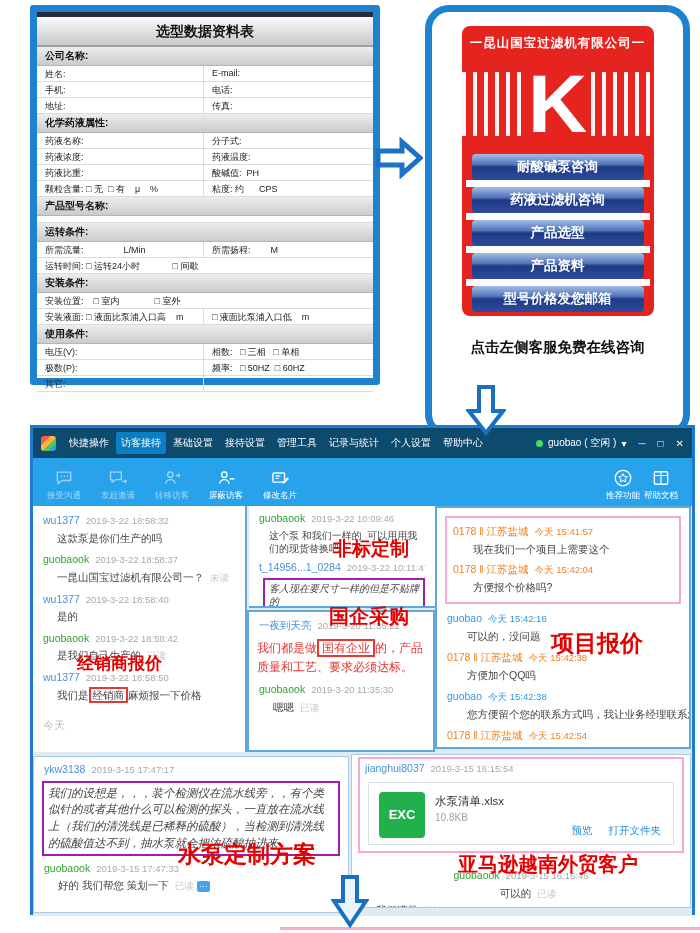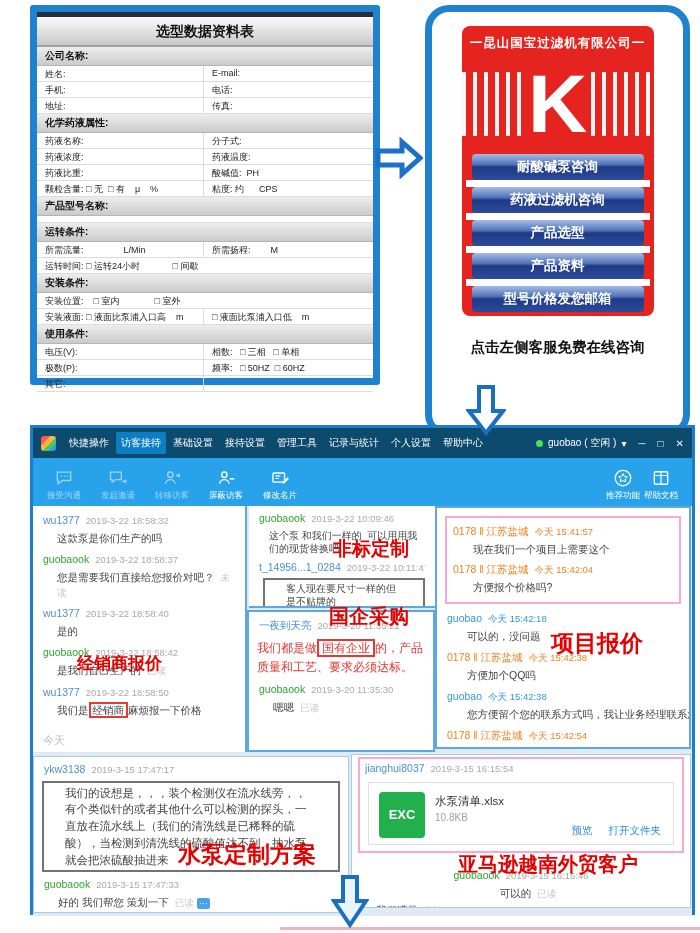--- a/index.html
+++ b/index.html
@@ -65,21 +65,21 @@
   .mh{white-space:nowrap;overflow:hidden;}
   .mn{font-size:10.5px;}
   .mn.v{color:#4a90d9;} .mn.a{color:#2fa32f;} .mn.o{color:#f08321;} .mn.b{color:#2e9ae0;}
   .mt{color:#a9a9a9;margin-left:6px;font-size:9.5px;}
   .mt.o{color:#f08321;} .mt.b{color:#2e9ae0;}
   .mb{margin:3px 0 0 14px;color:#444;white-space:pre-wrap;}
   .st{color:#c4c4c4;margin-left:6px;font-size:9.5px;}
   .note{display:inline-block;width:13px;height:11px;background:#4aa3e8;border-radius:2px;color:#fff;
         font-size:8px;line-height:11px;text-align:center;margin-left:3px;}
   .inline-redbox{border:2px solid #e23b35;padding:0 2px;}
-  .redbox{border:2px solid #737373;padding:2px 21px;display:inline-block;}
+  .redbox{border:2px solid #a21caf;padding:2px 4px;display:inline-block;font-style:italic;}
   .redbox-block{border:2px solid #f9a8d4;margin:8px 8px 0;padding:2px 4px 8px;}
   .annotation{position:absolute;color:#e50000;font-weight:bold;z-index:5;white-space:nowrap;}
   .divider{color:#bdbdbd;margin:16px 10px 0;font-size:11px;}
   .big-red{margin:6px 8px 0;font-size:12px;color:#e3342e;line-height:1.6;}
   .big-red .inline-redbox{padding:0 3px;}
   
   .file-card{border:1px solid #d9e0e6;background:#fff;margin:6px 4px 0;padding:9px 10px 6px;display:flex;gap:10px;position:relative;min-height:58px;box-sizing:border-box;}
   .exc-badge{width:46px;height:46px;background:#21b04b;border-radius:4px;color:#fff;display:flex;
              align-items:center;justify-content:center;font-weight:bold;font-size:13px;flex:0 0 auto;}
   .file-name{font-size:11.5px;color:#333;margin-top:2px;}
@@ -295,21 +295,21 @@
 
   <div class="chat-content">
 
     <div class="cpanel p-left">
       <div class="msg">
         <div class="mh"><span class="mn v">wu1377</span><span class="mt">2019-3-22 18:58:32</span></div>
         <div class="mb"><span>这款泵是你们生产的吗</span></div>
       </div>
       <div class="msg">
         <div class="mh"><span class="mn a">guobaook</span><span class="mt">2019-3-22 18:58:37</span></div>
-        <div class="mb"><span>您是需要我们直接给您报价对吧？</span><span class="st">未读</span></div>
+        <div class="mb"><span>一昆山国宝过滤机有限公司一？</span><span class="st">未读</span></div>
       </div>
       <div class="msg">
         <div class="mh"><span class="mn v">wu1377</span><span class="mt">2019-3-22 18:58:40</span></div>
         <div class="mb"><span>是的</span></div>
       </div>
       <div class="msg">
         <div class="mh"><span class="mn a">guobaook</span><span class="mt">2019-3-22 18:58:42</span></div>
         <div class="mb"><span>是我们自己生产的</span><span class="st">已读</span></div>
       </div>
       <div class="msg">

